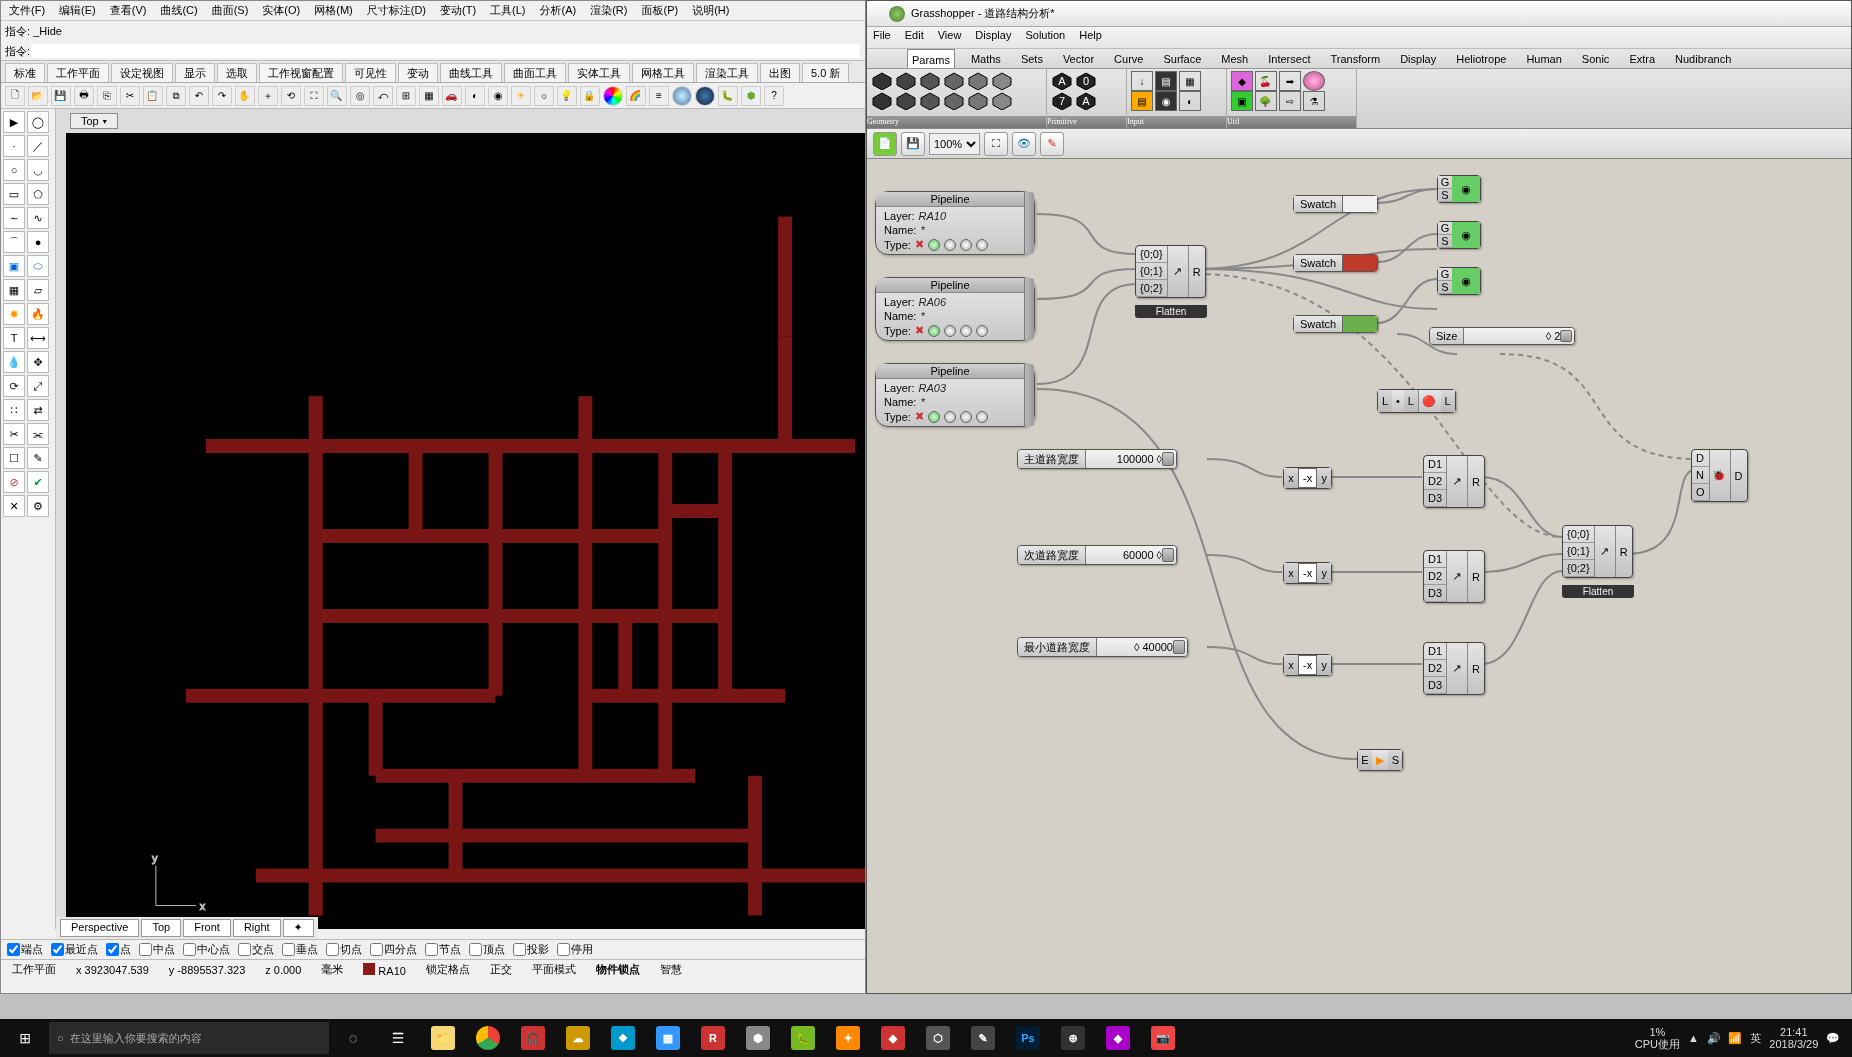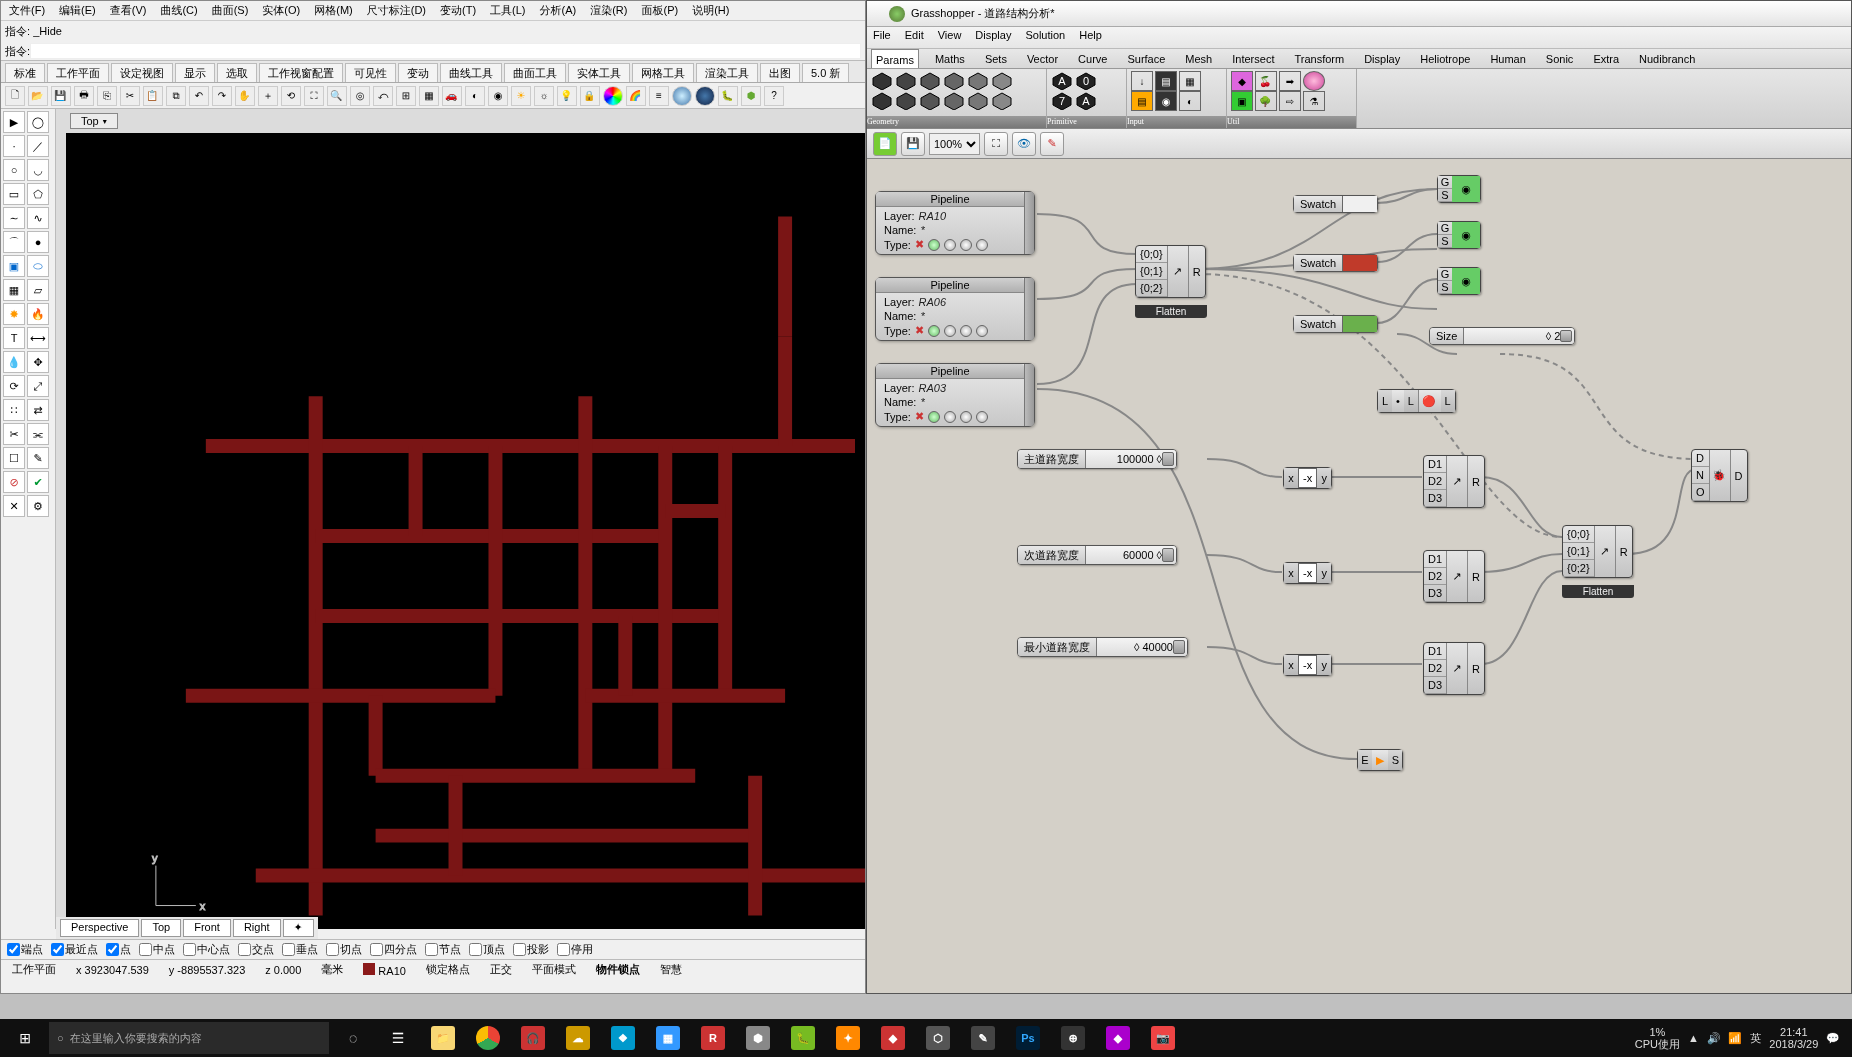--- a/index.html
+++ b/index.html
@@ -33,36 +33,36 @@
 .layer-swatch { width:12px; height:12px; background:#8b1a1a; display:inline-block; margin-right:3px; }
 
 
 #gh { position:absolute; left:866px; top:0; right:0; height:994px; background:#d4d0c8; border:1px solid #555; }
 .gh-title { height:26px; background:linear-gradient(#fff,#e4e4e4); border-bottom:1px solid #aaa; display:flex; align-items:center; padding:0 22px; gap:6px; }
 .gh-title .icon { width:16px; height:16px; background:radial-gradient(#8c6,#573); border-radius:50%; }
 .gh-menubar { height:22px; background:linear-gradient(#f4f4f4,#e6e6e6); display:flex; padding:2px 6px; gap:14px; border-bottom:1px solid #bbb; }
 .gh-menubar span { cursor:default; }
 .gh-cattabs { height:20px; background:linear-gradient(#e8e8e8,#d8d8d8); display:flex; padding:0 4px; gap:12px; border-bottom:1px solid #999; font:9px/20px "Courier New",monospace; }
 .gh-cattabs span { padding:0 4px; }
-.gh-cattabs span.active { background:#fff; border:1px solid #888; border-bottom:none; }
+.gh-cattabs span.active { background:#fff; border:1px solid #888; border-bottom:none;margin-left:36px; }
 .gh-shelf { height:60px; background:linear-gradient(#e6e6e6,#d0d0d0); border-bottom:1px solid #888; display:flex; }
 .gh-shelf .grp { border-right:1px solid #aaa; padding:2px 4px; display:flex; flex-direction:column; position:relative; }
 .gh-shelf .grp .row { display:flex; gap:2px; }
 .gh-shelf .grp .lbl { position:absolute; bottom:0; left:0; right:0; text-align:left; font:8px/12px Tahoma; background:linear-gradient(#999,#777); color:#fff; }
 .hex { width:22px; height:20px; display:flex; align-items:center; justify-content:center; }
 .hex svg { width:20px; height:18px; }
 .sq { width:22px; height:20px; border:1px solid #666; display:flex; align-items:center; justify-content:center; font-size:10px; }
 .gh-toolbar { height:30px; background:linear-gradient(#f0f0f0,#d8d8d8); border-bottom:1px solid #888; display:flex; align-items:center; gap:4px; padding:2px 6px; }
 .gh-toolbar .btn { width:24px; height:24px; background:linear-gradient(#fff,#ddd); border:1px solid #999; border-radius:3px; display:flex; align-items:center; justify-content:center; }
 .gh-toolbar select { height:22px; border:1px solid #999; }
 .gh-canvas { position:absolute; top:158px; left:0; right:0; bottom:0; background:#d4d0c8; overflow:hidden; }
 .gh-canvas svg.wires { position:absolute; top:0; left:0; width:100%; height:100%; pointer-events:none; }
 
 
-.comp { position:absolute; background:linear-gradient(#e8e8e8,#c8c8c8); border:1px solid #555; border-radius:6px; box-shadow:1px 1px 3px rgba(0,0,0,.3); }
+.comp { position:absolute; background:linear-gradient(#e8e8e8,#c8c8c8); border:1px solid #555; border-radius:13px; box-shadow:1px 1px 3px rgba(0,0,0,.3); }
 .comp .head { background:linear-gradient(#d0d0d0,#b0b0b0); text-align:center; font-size:11px; padding:1px 0; border-bottom:1px solid #888; border-radius:3px 3px 0 0;}
 .comp .body { padding:2px 8px; font-size:11px; }
 .comp .body .r { display:flex; gap:4px; padding:1px 0; align-items:center;}
 .comp .body .r i { font-style:italic; color:#222; }
 .dot { width:12px; height:12px; border-radius:50%; background:radial-gradient(#fff,#aaa); border:1px solid #666; }
 .dot.g { background:radial-gradient(#cfc,#6b6); }
 .grip { width:10px; background:linear-gradient(90deg,#bbb,#999); border-left:1px solid #777; border-radius:0 3px 3px 0; }
 .pcomp { display:flex; }
 .pcomp .main { flex:1; }
 .small-comp { position:absolute; display:flex; align-items:stretch; border:1px solid #444; border-radius:4px; background:linear-gradient(#e8e8e8,#c4c4c4); box-shadow:1px 1px 2px rgba(0,0,0,.3); font-size:10px; }

